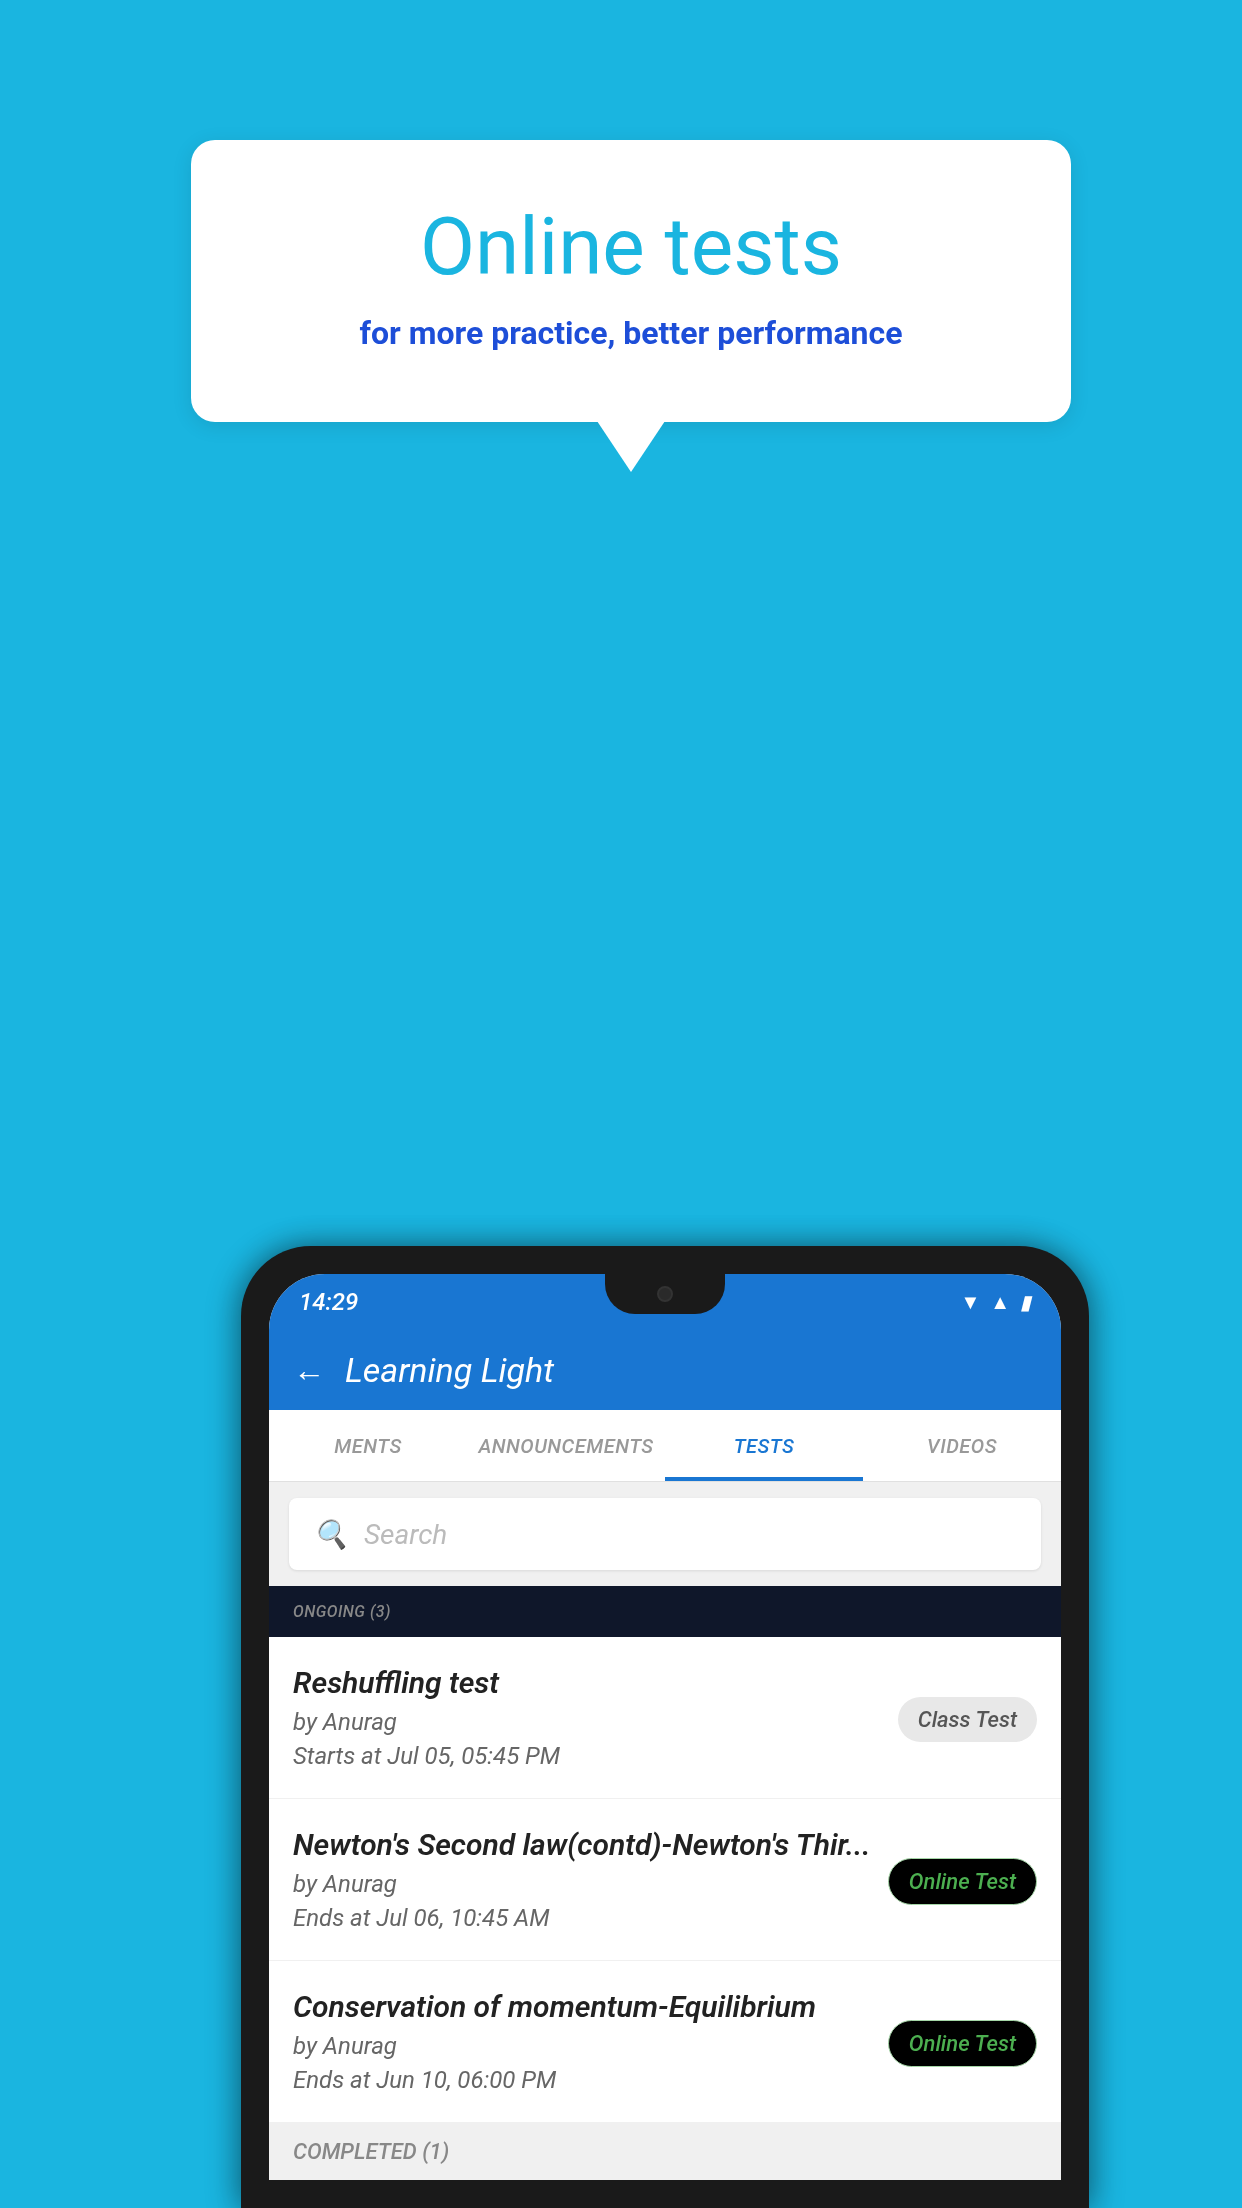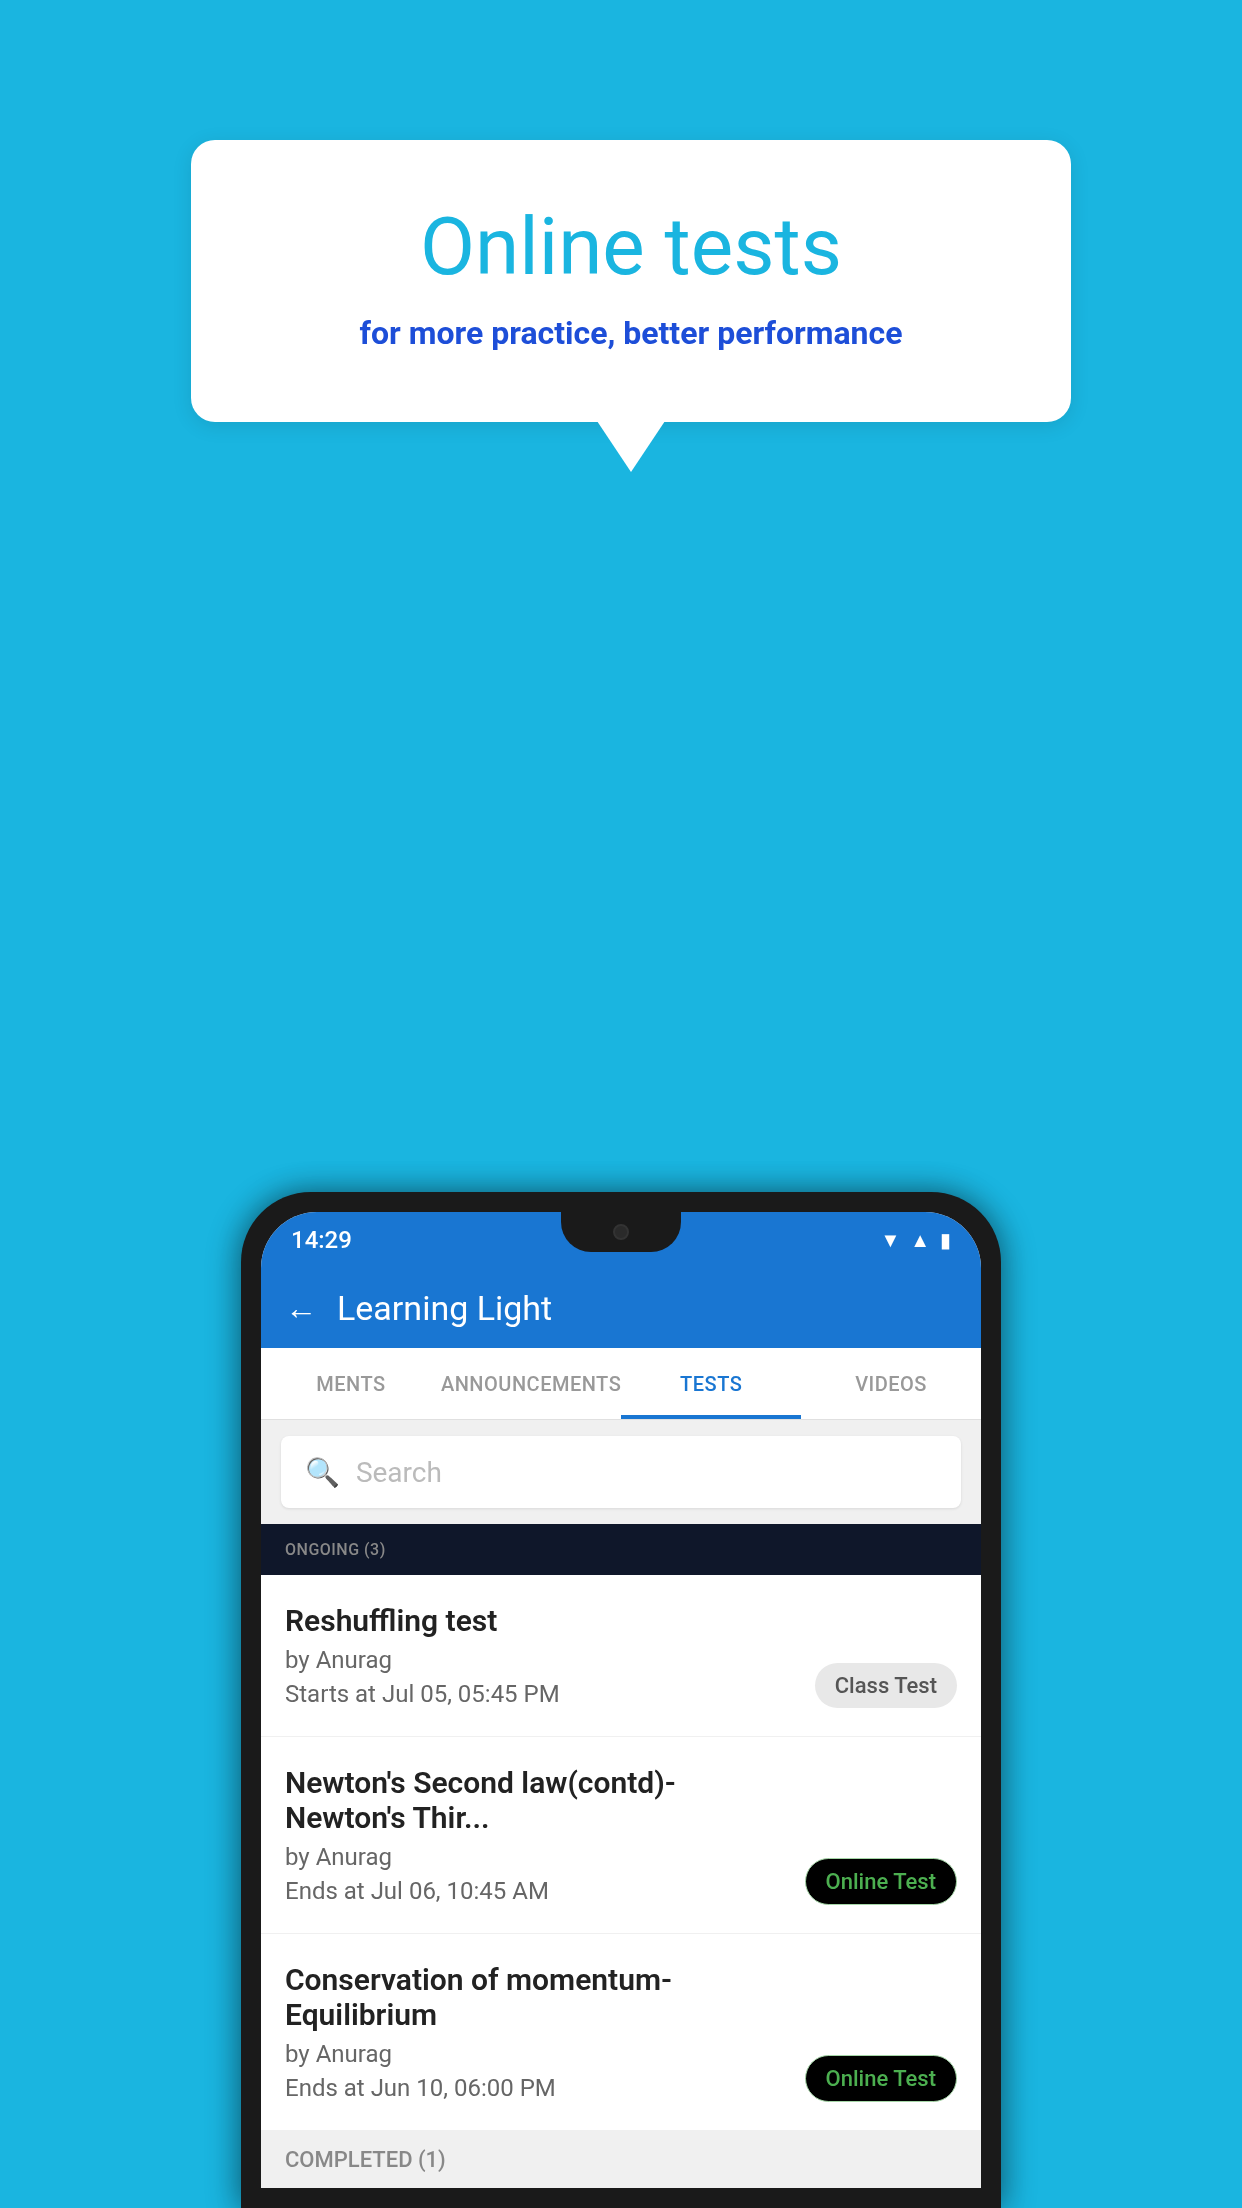--- a/index.html
+++ b/index.html
@@ -62,27 +62,28 @@
     
     .phone-container {
       position: absolute;
       bottom: 0;
       left: 50%;
       transform: translateX(-50%);
       width: 760px;
     }
 
     .phone-frame {
-      width: 760px;
+      width: 848px;
       background: #1a1a1a;
       border-radius: 70px 70px 0 0;
-      padding: 4px;
+      padding: 12px;
       position: relative;
       overflow: hidden;
       box-shadow: -6px 0 30px rgba(0,0,0,0.3), 6px 0 30px rgba(0,0,0,0.3);
+      font-style: italic;
     }
 
     
     .phone-frame::before {
       content: '';
       position: absolute;
       left: -12px;
       top: 340px;
       width: 10px;
       height: 120px;
@@ -256,21 +257,21 @@
     
     .test-list {
       background: white;
     }
 
     .test-item {
       padding: 28px 24px;
       border-bottom: 1px solid #f0f0f0;
       display: flex;
       justify-content: space-between;
-      align-items: flex-end;
+      align-items: center;
     }
 
     .test-info {
       flex: 1;
       margin-right: 16px;
     }
 
     .test-name {
       font-size: 30px;
       font-weight: 600;

